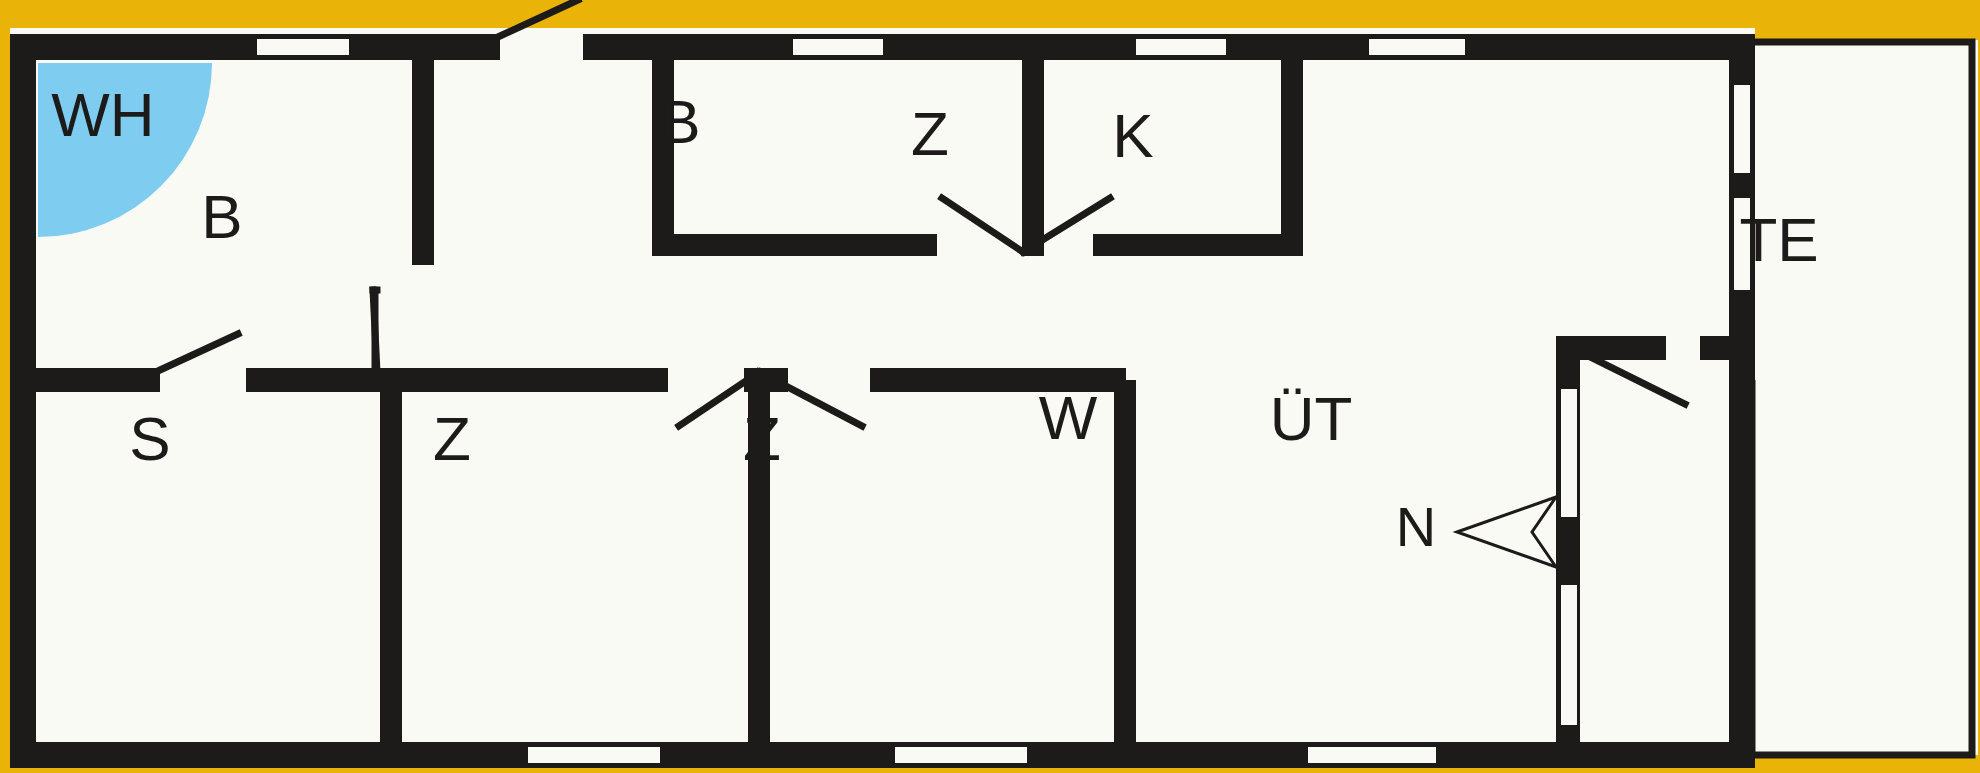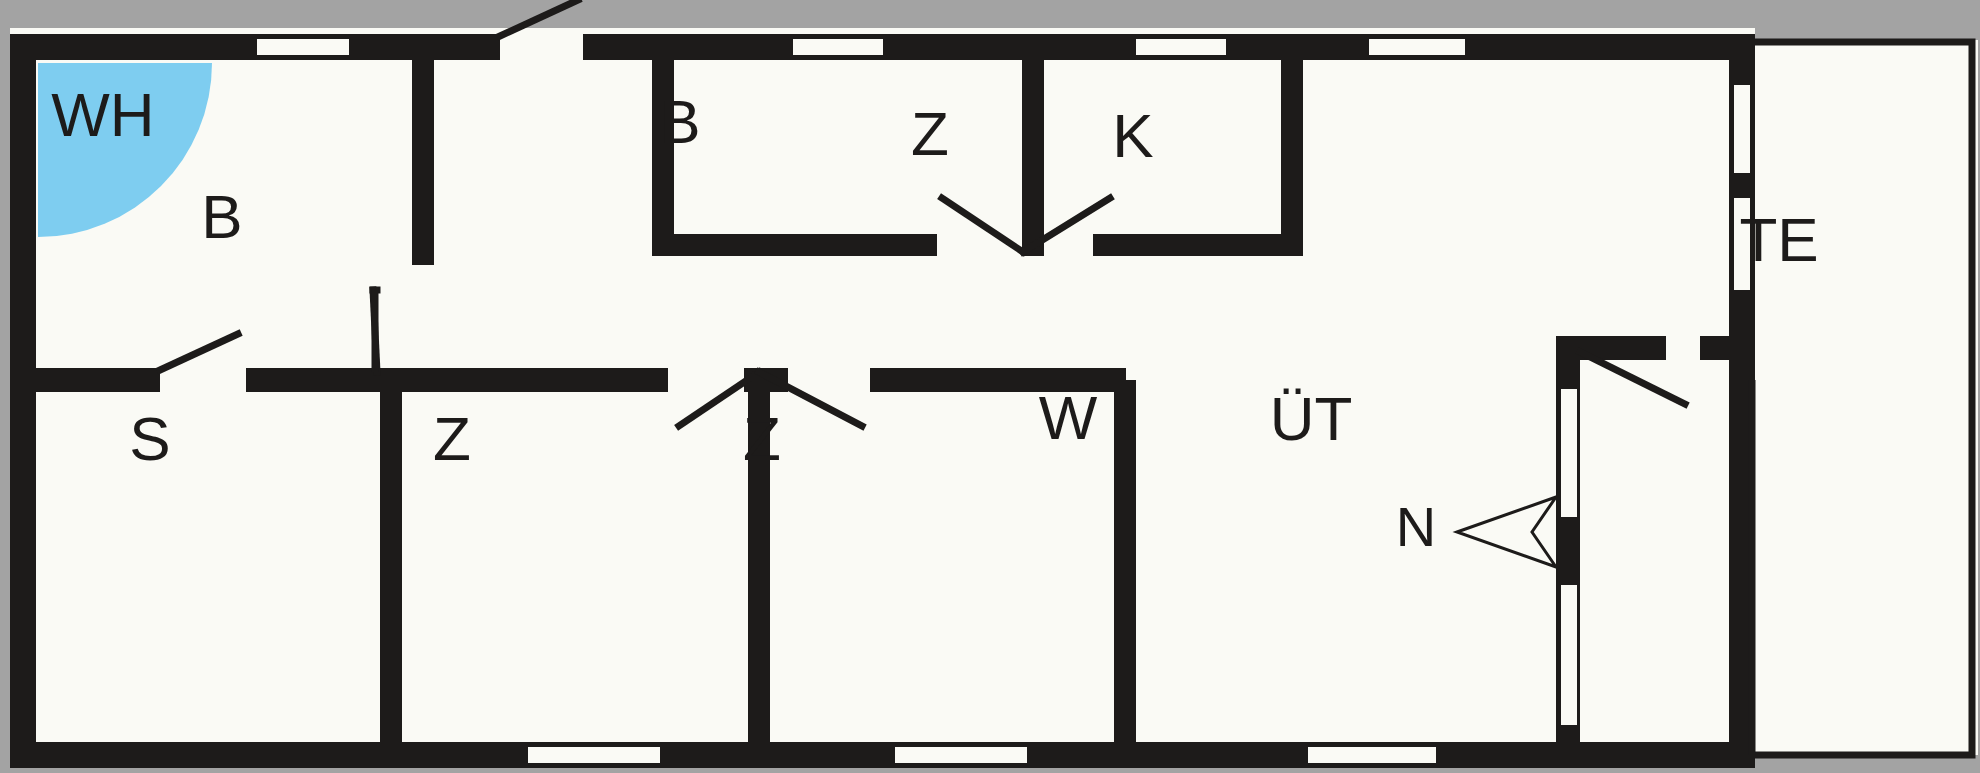--- a/index.html
+++ b/index.html
@@ -6,21 +6,21 @@
   html, body {
     margin: 0;
     padding: 0;
     background: #ffffff;
     font-family: "Liberation Sans", sans-serif;
   }
   #plan-root {
     position: relative;
     width: 1980px;
     height: 773px;
-    background: #a3a3a3;
+    background: #eab308;
     overflow: hidden;
   }
   #plan-svg {
     display: block;
     width: 1980px;
     height: 773px;
   }
   .room-label {
     font-family: "Liberation Sans", sans-serif;
     font-weight: 400;

